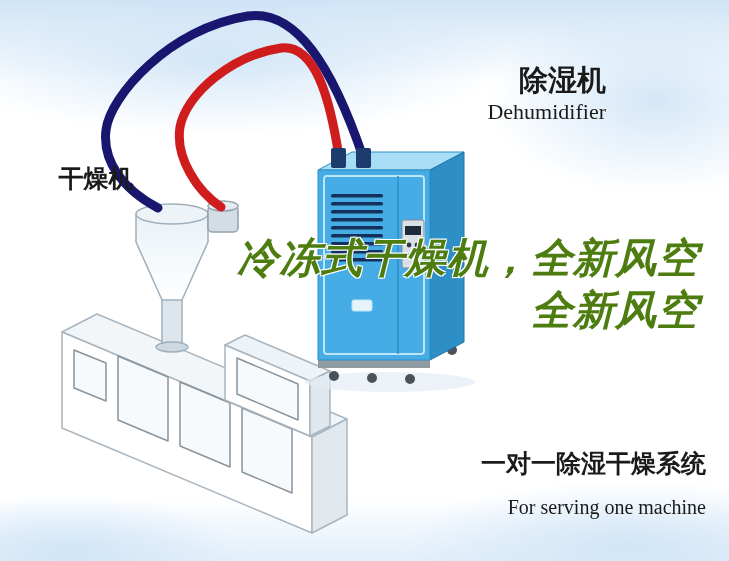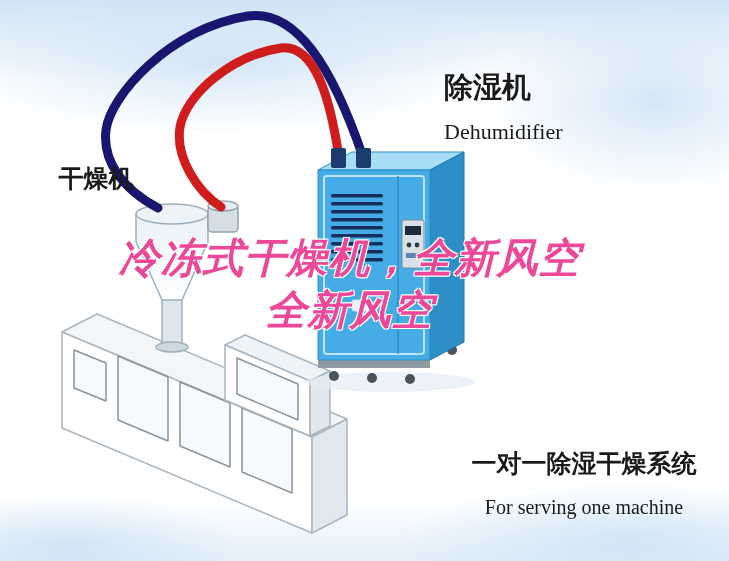--- a/index.html
+++ b/index.html
@@ -5,33 +5,33 @@
   html,body{margin:0;padding:0;background:#ffffff;}
   .page{position:relative;width:729px;height:561px;background:#ffffff;overflow:hidden;
         font-family:"Liberation Sans","DejaVu Sans",sans-serif;}
   .bg-top{position:absolute;left:0;top:0;right:0;height:95px;
           background:linear-gradient(180deg,#cfe4f6 0%,rgba(255,255,255,0) 85%);}
   .bg-bottom{position:absolute;left:0;bottom:0;right:0;height:70px;
           background:linear-gradient(0deg,#e2effa 0%,rgba(255,255,255,0) 90%);}
   svg.scene{position:absolute;left:0;top:0;}
   .label{position:absolute;color:#1a1a1a;}
   .cn{font-weight:700;display:block;}
-  .serif{font-family:"Liberation Serif","DejaVu Serif",serif;font-weight:400;display:block;margin-top:13px;}
+  .serif{font-family:"Liberation Serif","DejaVu Serif",serif;font-weight:400;display:block;}
   .hopper-label{left:40px;top:163px;width:112px;text-align:center;}
   .hopper-label .cn{font-size:25px;line-height:30px;}
   .hopper-label .serif{font-size:21px;line-height:28px;}
-  .dehum-label{left:444px;top:70px;width:162px;text-align:left;}
+  .dehum-label{left:444px;top:63px;width:162px;text-align:right;}
   .dehum-label .cn{font-size:29px;line-height:34px;}
   .dehum-label .serif{font-size:22px;line-height:30px;}
-  .headline{position:absolute;left:0;right:30px;top:232px;text-align:center;
-            color:#ec4899;font-weight:700;font-style:italic;
+  .headline{position:absolute;left:0;right:30px;top:232px;text-align:right;
+            color:#4d7c0f;font-weight:700;font-style:italic;
             font-size:41px;line-height:52px;letter-spacing:1px;
             text-shadow:1px 1px 0 #ffffff,-1px -1px 0 #ffffff,1px -1px 0 #ffffff,-1px 1px 0 #ffffff;}
   .headline span{display:block;}
-  .system-label{position:absolute;left:462px;top:448px;width:244px;text-align:center;}
+  .system-label{position:absolute;left:462px;top:448px;width:244px;text-align:right;}
   .system-label .cn{font-size:25px;line-height:30px;}
   .system-label .serif{font-size:20px;line-height:26px;margin-top:16px;}
 </style>
 </head>
 <body>
 
 <div class="page">
 
   <div class="bg-top"></div>
   <div class="bg-bottom"></div>

